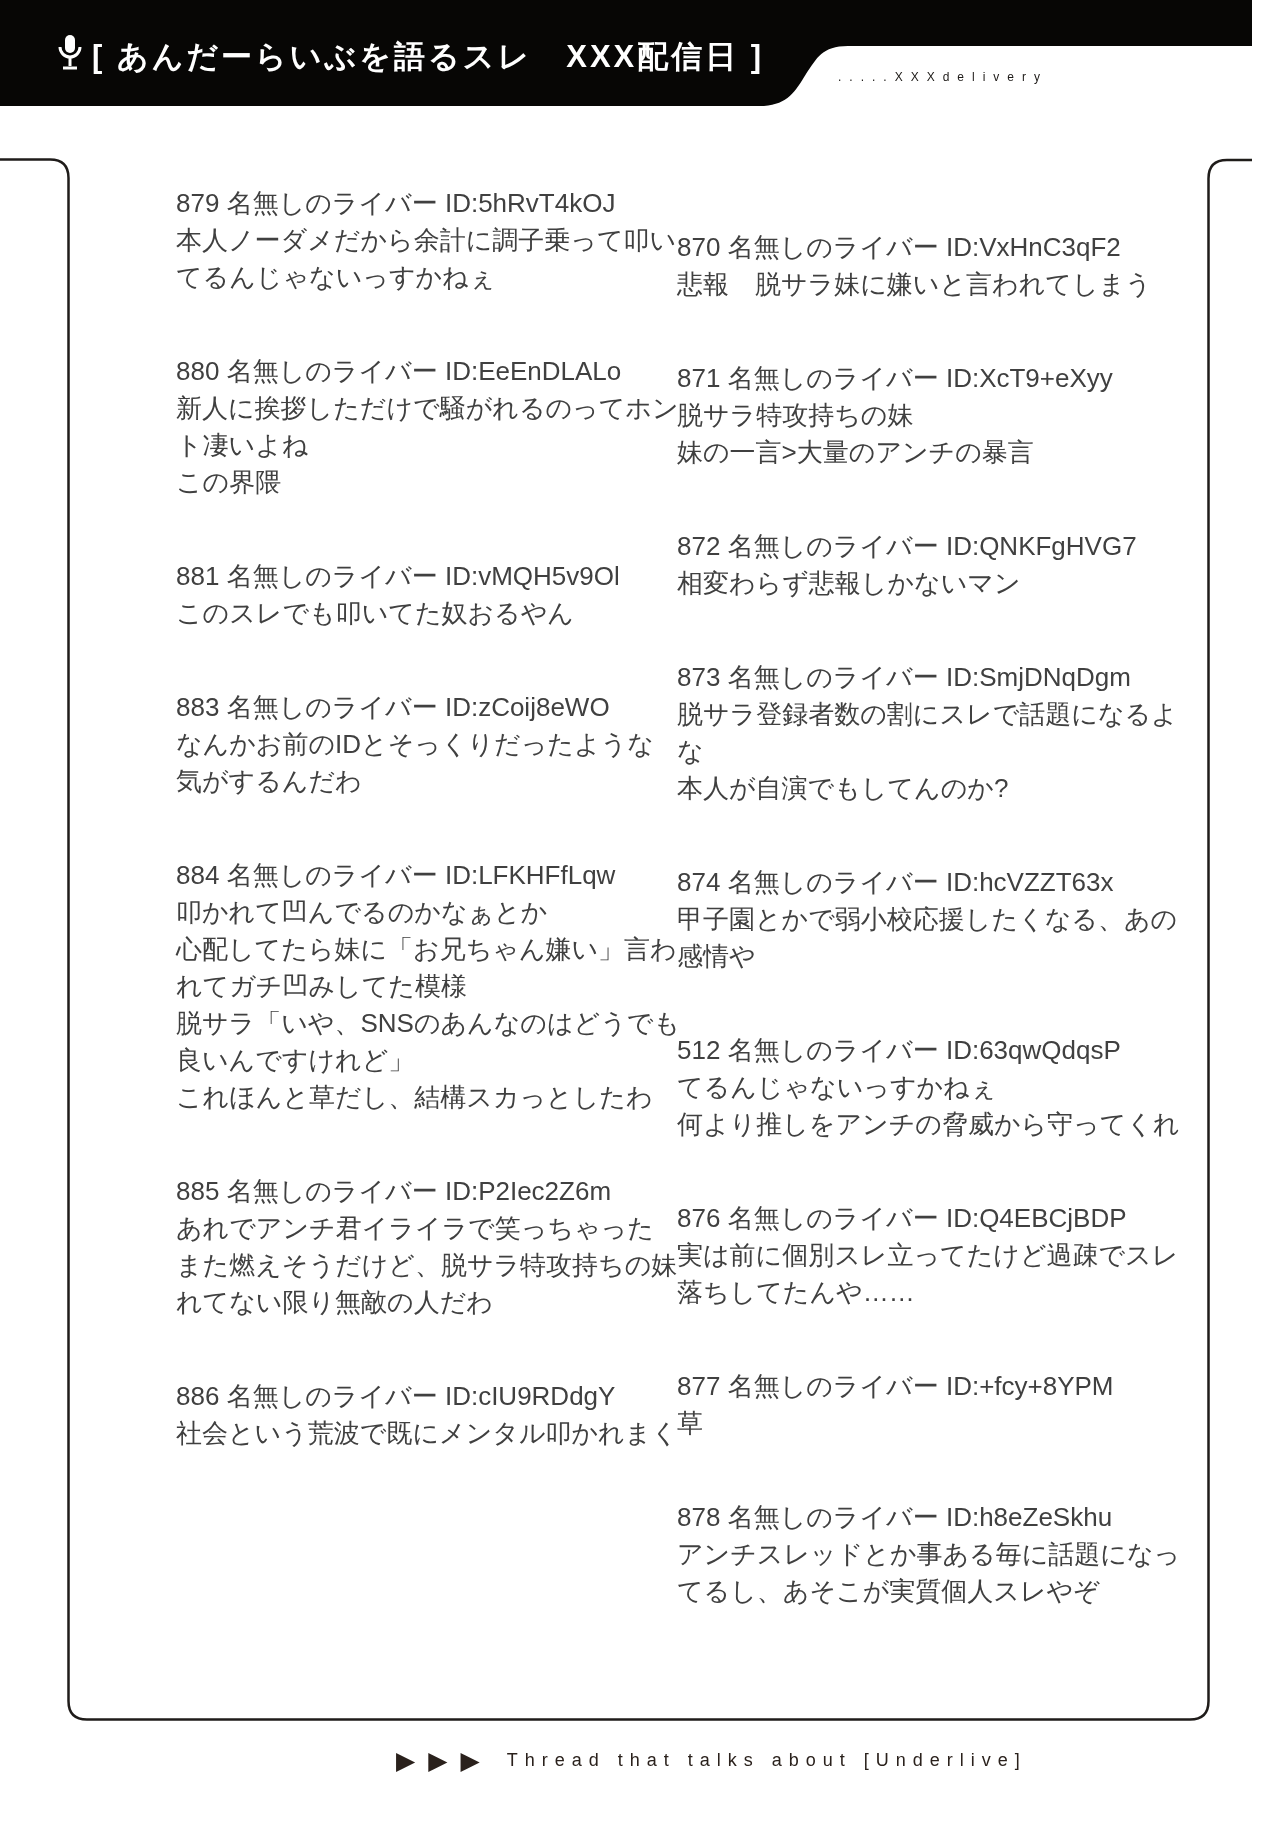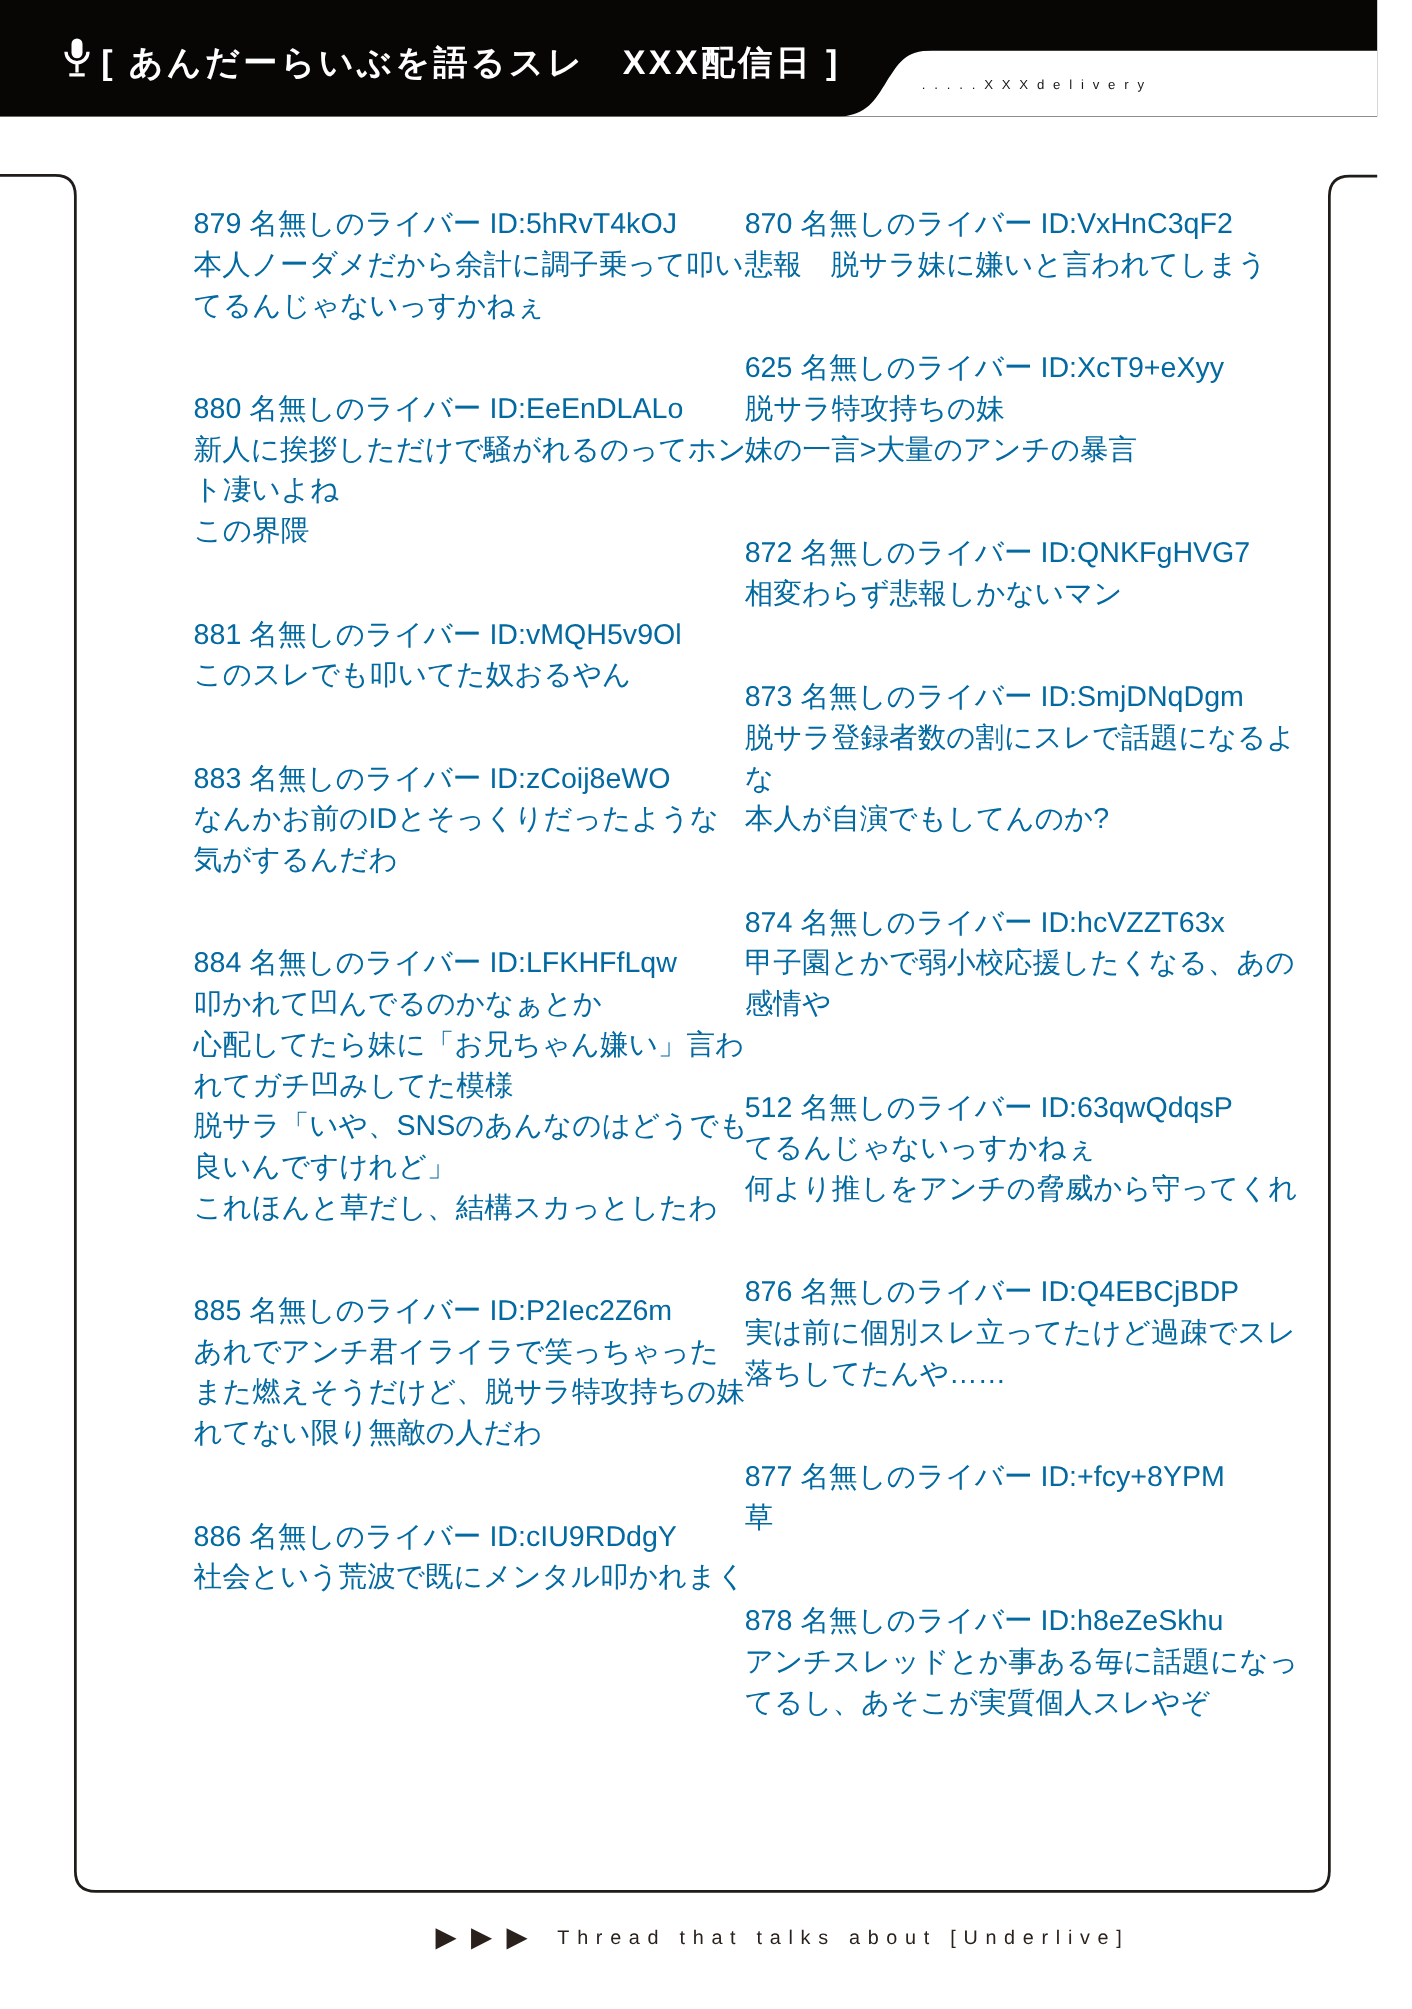--- a/index.html
+++ b/index.html
@@ -52,25 +52,25 @@
     left:0; top:0;
     width:1284px; height:1826px;
     pointer-events:none;
   }
   
   .col{
     position:absolute;
     top:185px;
     font-size:26px;
     line-height:37px;
-    color:#0369a1;
+    color:#404040;
     white-space:nowrap;
   }
   .col-left{ left:176px; width:460px; }
-  .col-right{ left:677px; width:540px; }
+  .col-right{ left:677px; width:540px;margin-top:44px; }
   .post{ margin-bottom:57px; }
   .post:last-child{ margin-bottom:0; }
   .post-id.bold{
     font-weight:900;
     font-size:29px;
     letter-spacing:0.5px;
   }
   
   .footer{
     position:absolute;
@@ -154,21 +154,21 @@
       <div class="post-header"><span class="post-num">886</span> <span class="post-name">名無しのライバー</span> <span class="post-id">ID:cIU9RDdgY</span></div>
     <div class="post-line">社会という荒波で既にメンタル叩かれまく</div>
       </div>
     </div>
   <div class="col col-right" id="col-right">
       <div class="post">
       <div class="post-header"><span class="post-num">870</span> <span class="post-name">名無しのライバー</span> <span class="post-id">ID:VxHnC3qF2</span></div>
     <div class="post-line">悲報　脱サラ妹に嫌いと言われてしまう</div>
       </div>
       <div class="post">
-      <div class="post-header"><span class="post-num">625</span> <span class="post-name">名無しのライバー</span> <span class="post-id">ID:XcT9+eXyy</span></div>
+      <div class="post-header"><span class="post-num">871</span> <span class="post-name">名無しのライバー</span> <span class="post-id">ID:XcT9+eXyy</span></div>
     <div class="post-line">脱サラ特攻持ちの妹</div>
         <div class="post-line">妹の一言&gt;大量のアンチの暴言</div>
       </div>
       <div class="post">
       <div class="post-header"><span class="post-num">872</span> <span class="post-name">名無しのライバー</span> <span class="post-id">ID:QNKFgHVG7</span></div>
     <div class="post-line">相変わらず悲報しかないマン</div>
       </div>
       <div class="post">
       <div class="post-header"><span class="post-num">873</span> <span class="post-name">名無しのライバー</span> <span class="post-id">ID:SmjDNqDgm</span></div>
     <div class="post-line">脱サラ登録者数の割にスレで話題になるよ</div>

